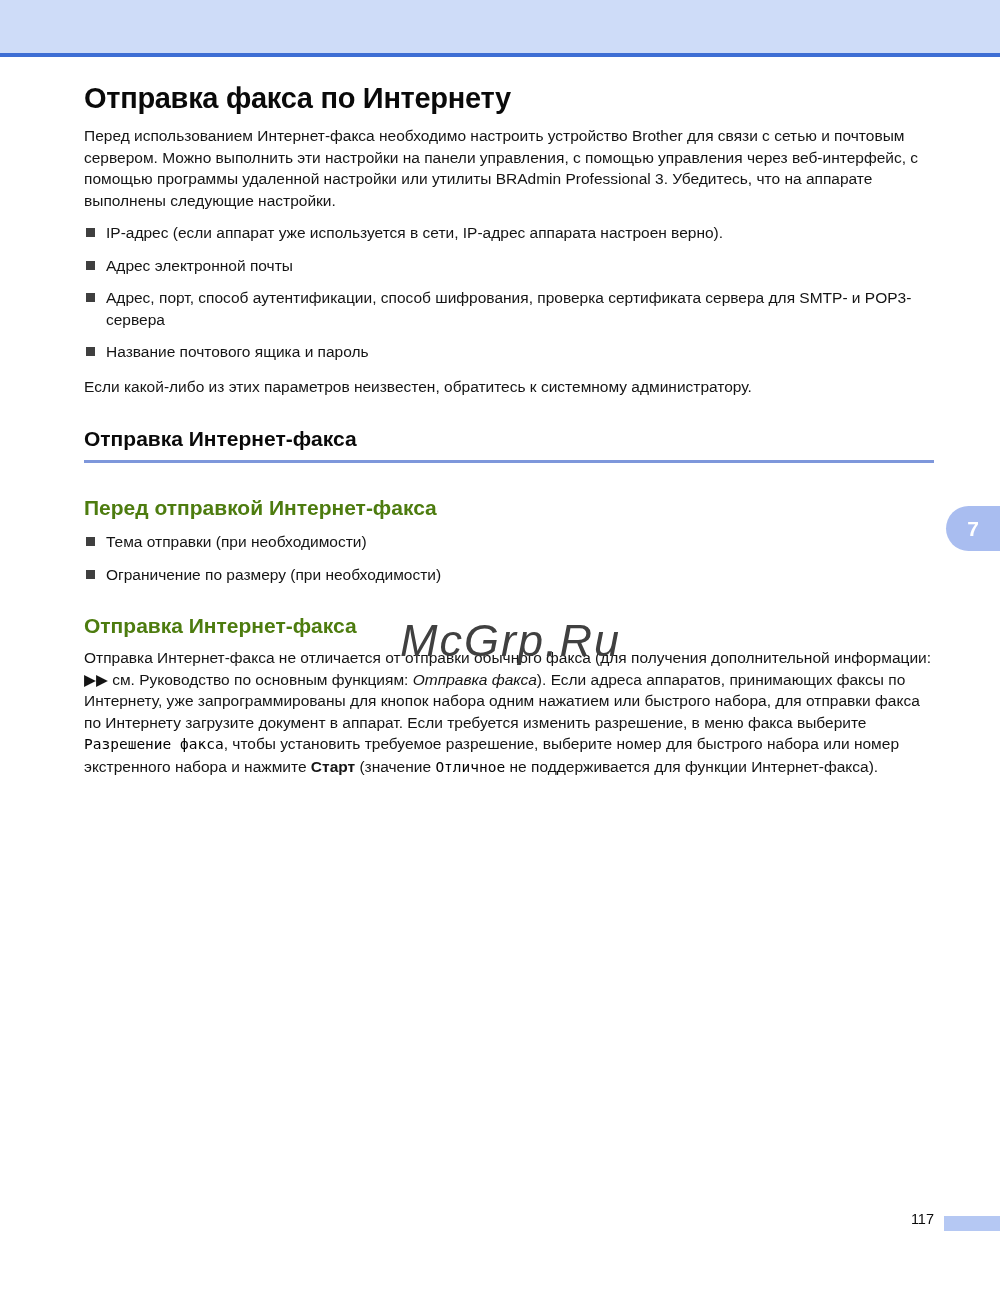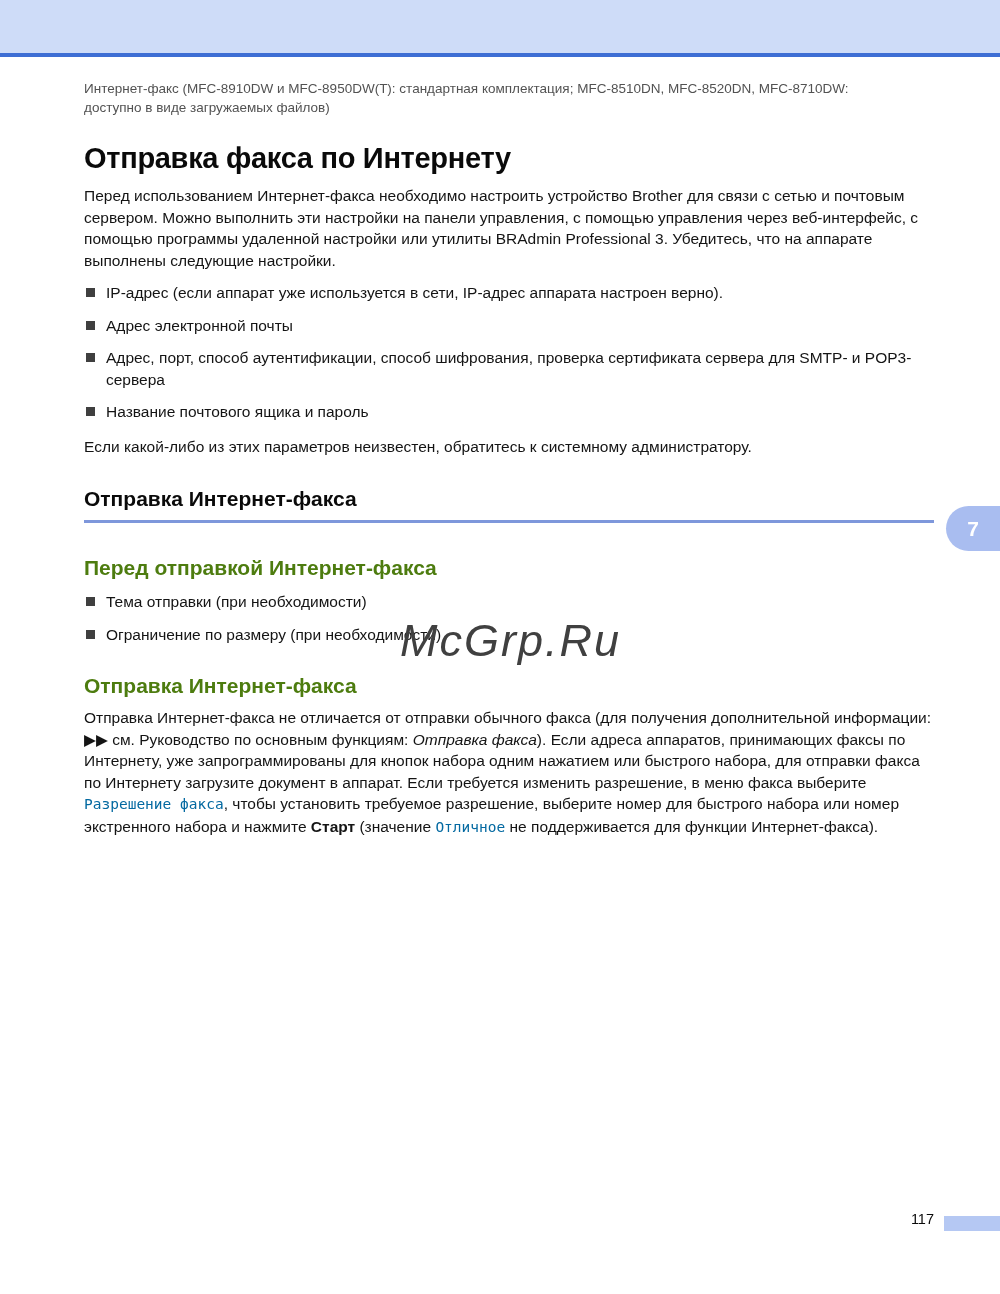--- a/index.html
+++ b/index.html
@@ -60,21 +60,21 @@
     font-size:21px;
     font-weight:bold;
     color:#4d7c0f;
   }
   h3.sub-heading.second { margin-top:29px; }
   p.after-heading { margin-top:9px; }
   .italic { font-style:italic; }
   .bold { font-weight:bold; }
   .mono {
     font-family:"DejaVu Sans Mono", monospace;
-    color:#0369a1;
+    color:#000000;
     font-size:14.5px;
     text-align:right;
   }
   .chapter-tab {
     position:absolute;
     top:506px; right:0;
     width:54px; height:45px;
     background:#a9bdf0;
     border-radius:24px 0 0 24px;
     display:flex; align-items:center; justify-content:center;
@@ -106,24 +106,20 @@
 </style>
 </head>
 <body>
 
 <div class="page">
 
   <div class="top-band"></div>
 
   <div class="content">
 
-    <div class="header-note">
-      <span class="note-line">Интернет-факс (MFC-8910DW и MFC-8950DW(T): стандартная комплектация; MFC-8510DN, MFC-8520DN, MFC-8710DW:</span>
-      <span class="note-line">доступно в виде загружаемых файлов)</span>
-    </div>
 
     <h1>Отправка факса по Интернету</h1>
 
     <p class="body">Перед использованием Интернет-факса необходимо настроить устройство Brother для связи с сетью и почтовым сервером. Можно выполнить эти настройки на панели управления, с помощью управления через веб-интерфейс, с помощью программы удаленной настройки или утилиты BRAdmin Professional 3. Убедитесь, что на аппарате выполнены следующие настройки.</p>
 
     <ul class="bullets">
       <li class="bullet-item">
         <span class="sq"></span>
         <span class="bullet-text">IP-адрес (если аппарат уже используется в сети, IP-адрес аппарата настроен верно).</span>
       </li>

